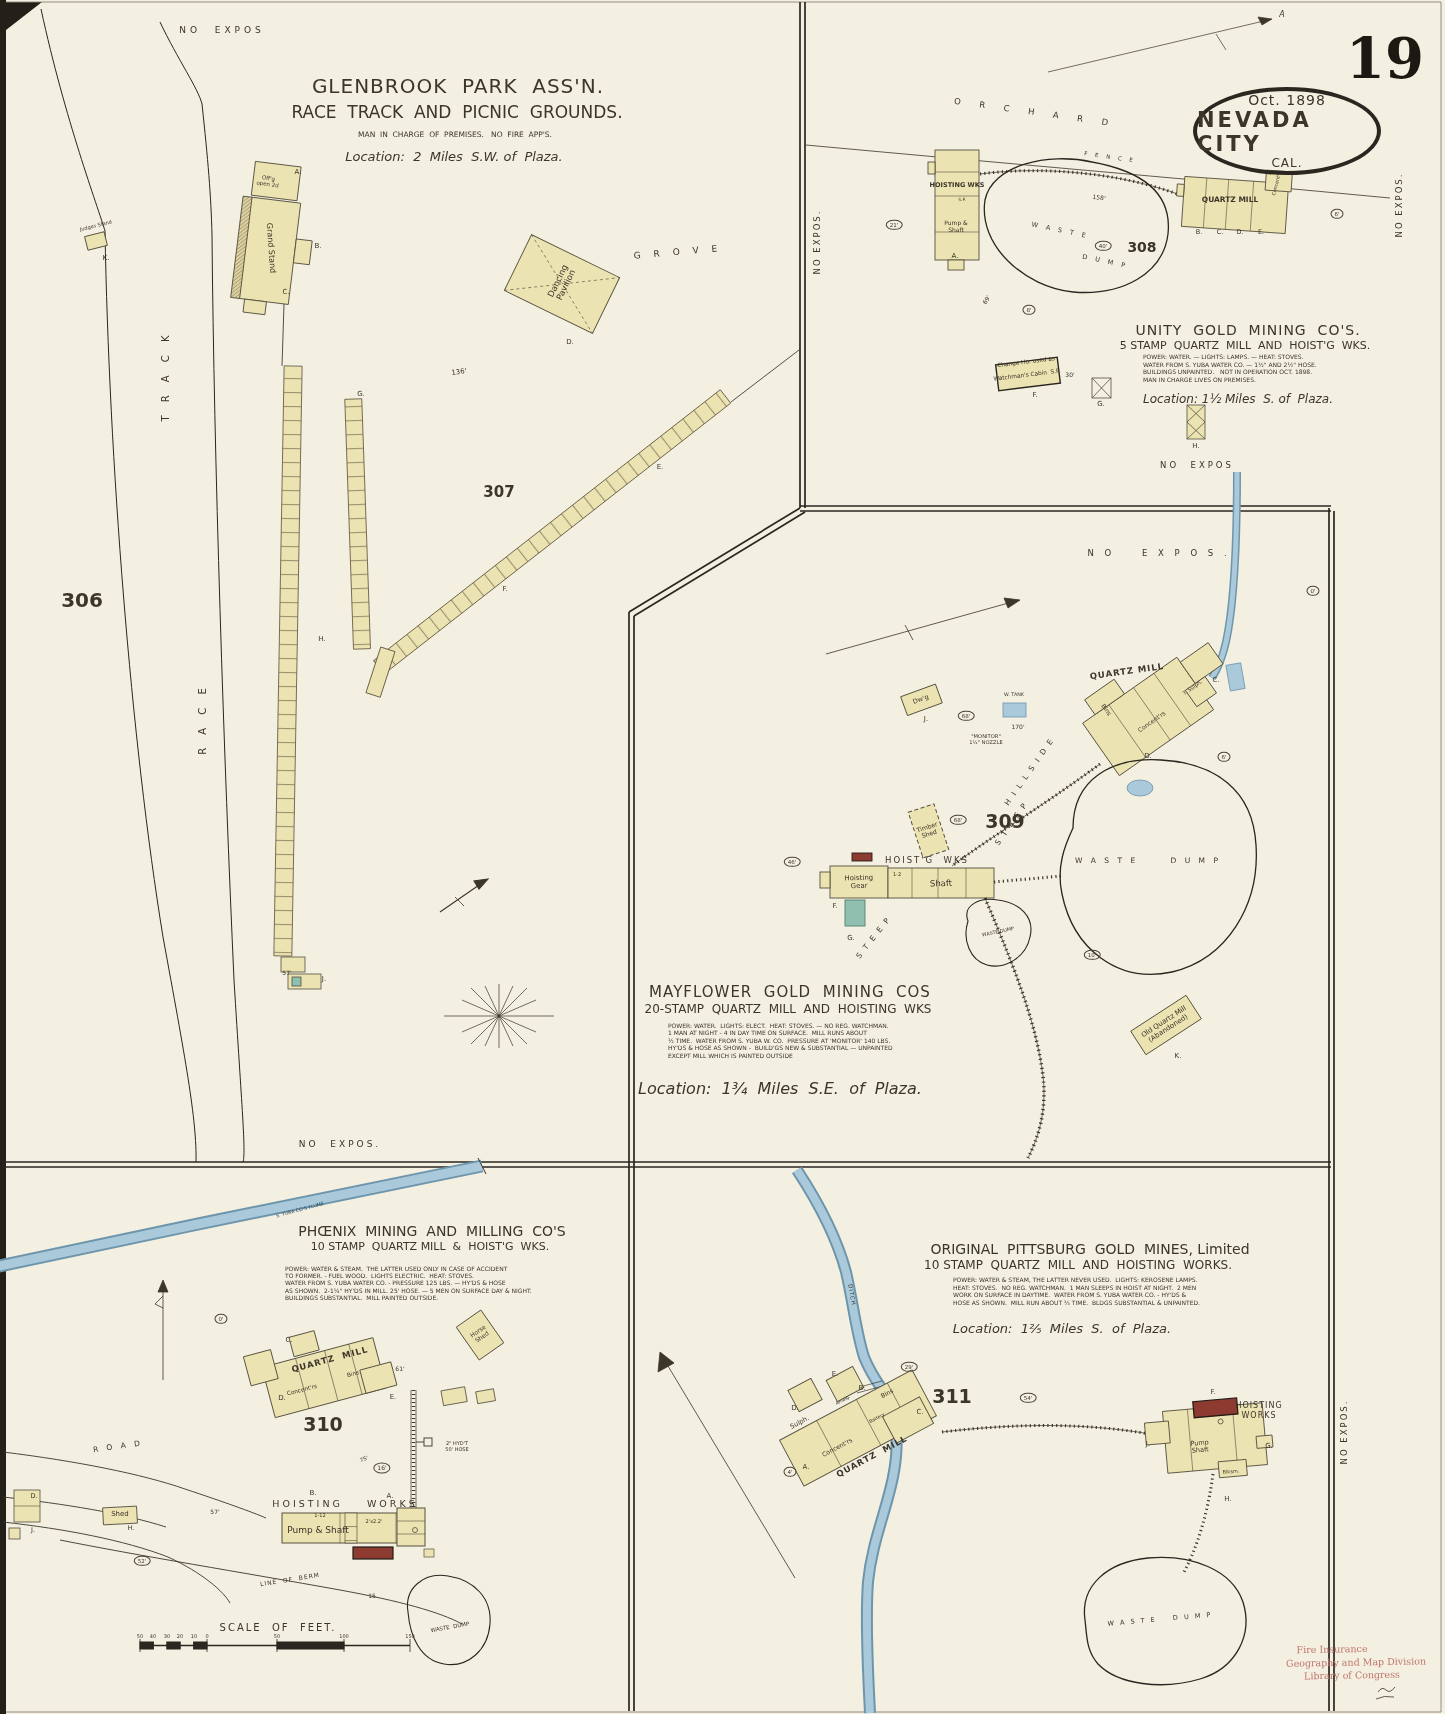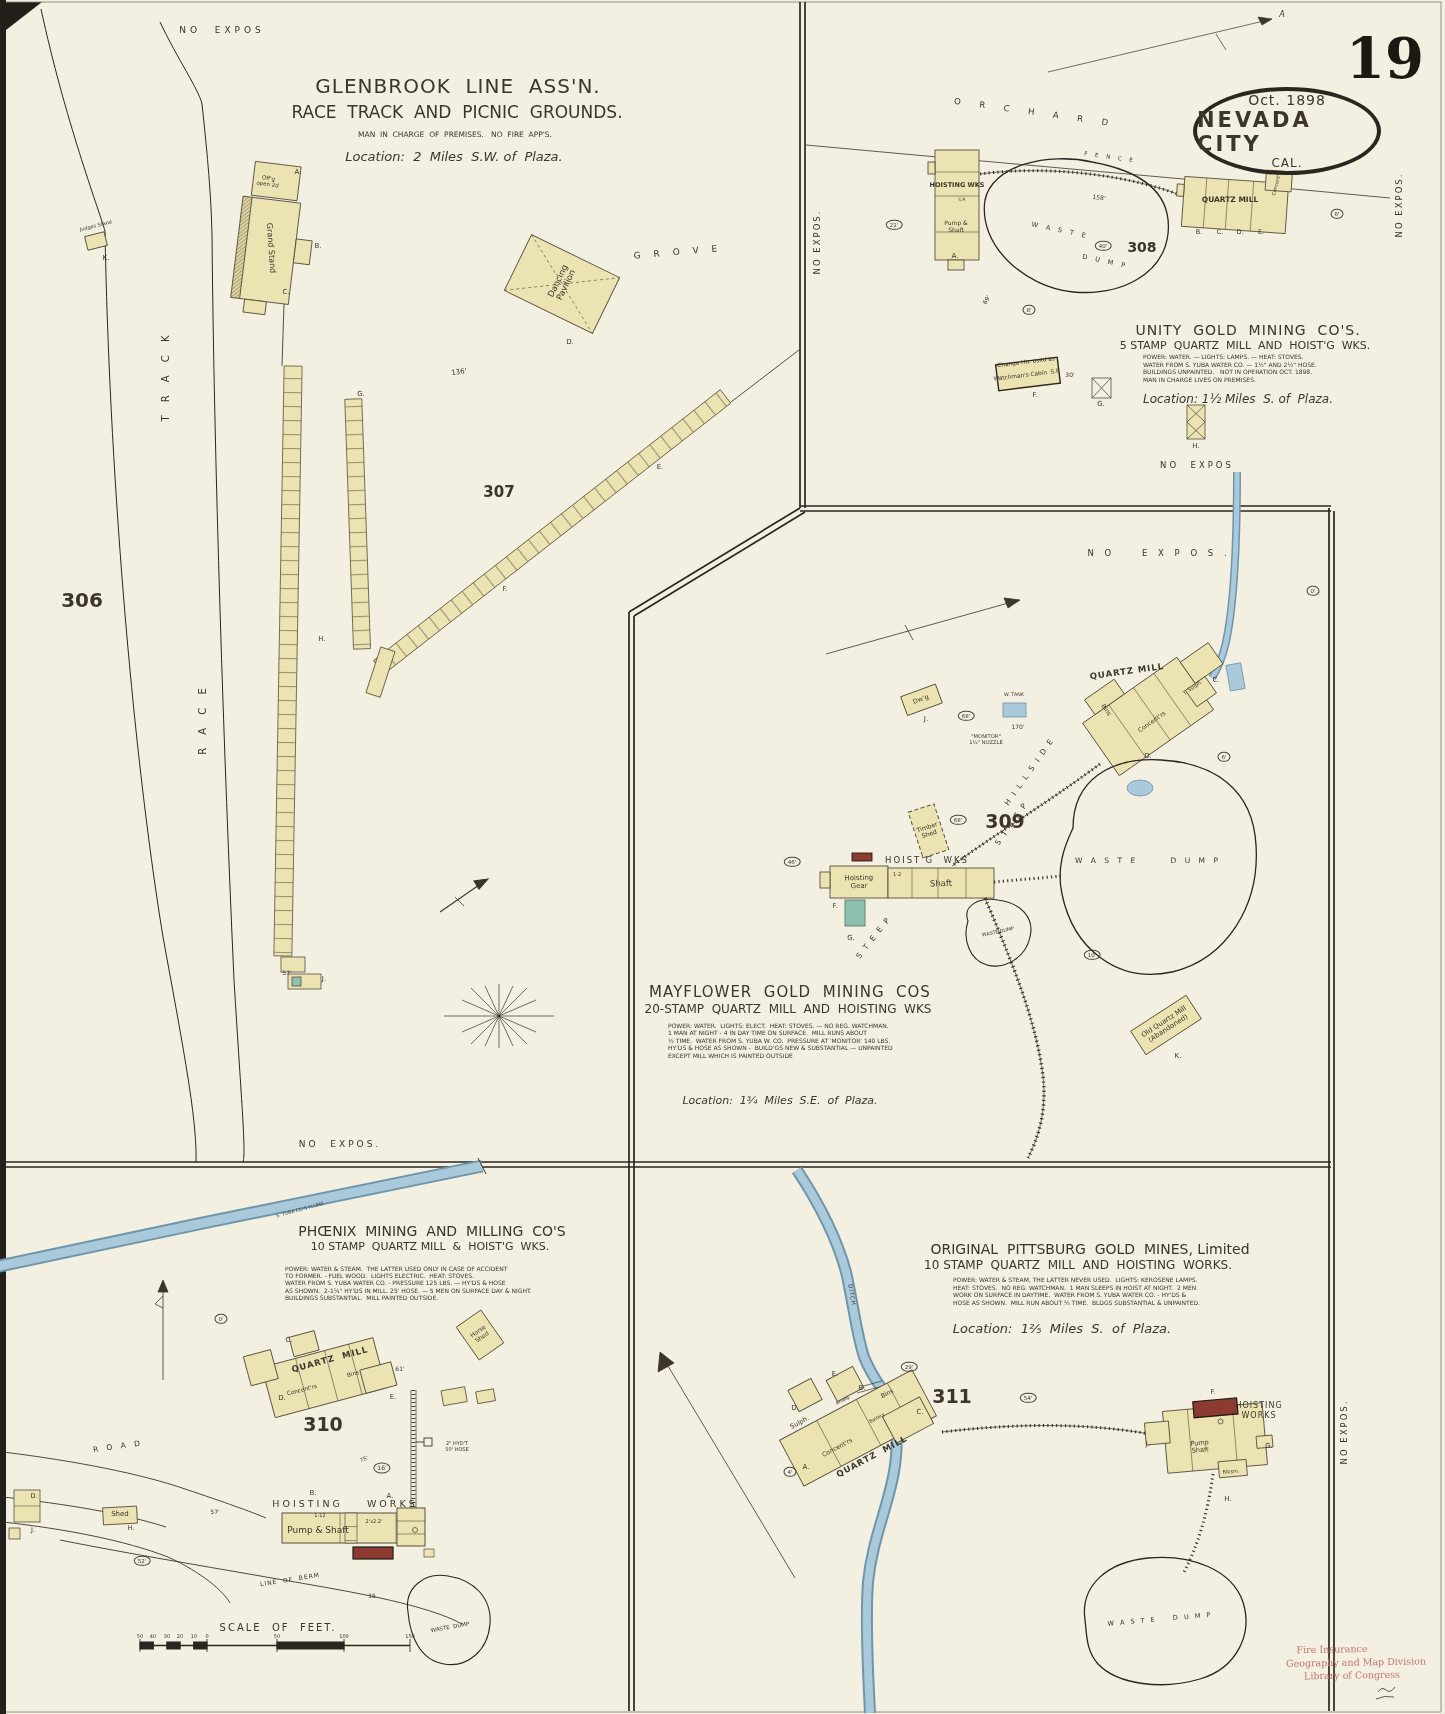--- a/index.html
+++ b/index.html
@@ -301,21 +301,21 @@
       <g stroke="#3b352a" stroke-width="0.8" fill="#3b352a">
         <path d="M795,1578 L668,1366" fill="none"></path>
           <polygon points="660,1352 658,1372 674,1363"></polygon>
       </g>
       <path d="M1378,1692 q4,-6 8,-2 q4,4 9,-3 M1376,1699 q8,-4 18,-2" stroke="#3b352a" stroke-width="0.8" fill="none"></path>
     </g>
   </svg>
 
   <div id="labels">
       <div class="lbl" style="left: 222px; top: 30px; font-size: 9px; letter-spacing: 4px; transform: translate(-50%, -50%);">NO  EXPOS</div>
-      <div class="lbl" style="left: 458px; top: 86px; font-size: 20px; letter-spacing: 1px; transform: translate(-50%, -50%);">GLENBROOK  LINE  ASS'N.</div>
+      <div class="lbl" style="left: 458px; top: 86px; font-size: 20px; letter-spacing: 1px; transform: translate(-50%, -50%);">GLENBROOK  PARK  ASS'N.</div>
       <div class="lbl" style="left: 457px; top: 113px; font-size: 17px; transform: translate(-50%, -50%);">RACE  TRACK  AND  PICNIC  GROUNDS.</div>
       <div class="lbl" style="left: 455px; top: 135px; font-size: 7.5px; transform: translate(-50%, -50%);">MAN  IN  CHARGE  OF  PREMISES.   NO  FIRE  APP'S.</div>
       <div class="lbl it" style="left: 454px; top: 157px; font-size: 13px; transform: translate(-50%, -50%);">Location:  2  Miles  S.W. of  Plaza.</div>
       <div class="lbl" style="left: 166px; top: 376px; font-size: 10px; letter-spacing: 5px; transform: translate(-50%, -50%) rotate(-90deg);">T R A C K</div>
       <div class="lbl" style="left: 203px; top: 719px; font-size: 10px; letter-spacing: 5px; transform: translate(-50%, -50%) rotate(-90deg);">R A C E</div>
       <div class="lbl bd" style="left: 82px; top: 600px; font-size: 20px; transform: translate(-50%, -50%);">306</div>
       <div class="lbl bd" style="left: 499px; top: 493px; font-size: 15px; transform: translate(-50%, -50%);">307</div>
       <div class="lbl" style="left: 271px; top: 248px; font-size: 8px; transform: translate(-50%, -50%) rotate(86deg);">Grand Stand</div>
       <div class="lbl" style="left: 268px; top: 181px; font-size: 5.5px; line-height: 6px; transform: translate(-50%, -50%) rotate(8deg);">Off'g
 open 2d</div>
@@ -412,21 +412,21 @@
 (Abandoned)</div>
       <div class="lbl" style="left: 1178px; top: 1056px; font-size: 7px; transform: translate(-50%, -50%);">K.</div>
       <div class="lbl circ" style="left: 1092px; top: 955px; font-size: 5.5px; transform: translate(-50%, -50%);">10'</div>
       <div class="lbl" style="left: 790px; top: 993px; font-size: 15px; letter-spacing: 1px; transform: translate(-50%, -50%);">MAYFLOWER  GOLD  MINING  COS</div>
       <div class="lbl" style="left: 788px; top: 1010px; font-size: 12px; transform: translate(-50%, -50%);">20-STAMP  QUARTZ  MILL  AND  HOISTING  WKS</div>
       <div class="lbl left" style="left: 668px; top: 1041px; font-size: 6px; line-height: 7.4px; transform: translate(0px, -50%);">POWER: WATER.  LIGHTS: ELECT.  HEAT: STOVES. — NO REG. WATCHMAN.
 1 MAN AT NIGHT - 4 IN DAY TIME ON SURFACE.  MILL RUNS ABOUT
 ½ TIME.  WATER FROM S. YUBA W. CO.  PRESSURE AT 'MONITOR' 140 LBS.
 HY'DS &amp; HOSE AS SHOWN -  BUILD'GS NEW &amp; SUBSTANTIAL — UNPAINTED
 EXCEPT MILL WHICH IS PAINTED OUTSIDE</div>
-      <div class="lbl it" style="left: 780px; top: 1089px; font-size: 11px; transform: translate(-50%, -50%); margin-top: 12px;">Location:  1¾  Miles  S.E.  of  Plaza.</div>
+      <div class="lbl it" style="left: 780px; top: 1089px; font-size: 16px; transform: translate(-50%, -50%);">Location:  1¾  Miles  S.E.  of  Plaza.</div>
       <div class="lbl" style="left: 432px; top: 1231px; font-size: 14px; transform: translate(-50%, -50%);">PHŒNIX  MINING  AND  MILLING  CO'S</div>
       <div class="lbl" style="left: 430px; top: 1247px; font-size: 11px; transform: translate(-50%, -50%);">10 STAMP  QUARTZ MILL  &amp;  HOIST'G  WKS.</div>
       <div class="lbl left" style="left: 285px; top: 1283px; font-size: 6px; line-height: 7.2px; transform: translate(0px, -50%);">POWER: WATER &amp; STEAM.  THE LATTER USED ONLY IN CASE OF ACCIDENT
 TO FORMER. - FUEL WOOD.  LIGHTS ELECTRIC.  HEAT: STOVES.
 WATER FROM S. YUBA WATER CO. - PRESSURE 125 LBS. — HY'DS &amp; HOSE
 AS SHOWN.  2-1¼" HY'DS IN MILL. 25' HOSE. — 5 MEN ON SURFACE DAY &amp; NIGHT.
 BUILDINGS SUBSTANTIAL.  MILL PAINTED OUTSIDE.</div>
       <div class="lbl" style="left: 300px; top: 1210px; font-size: 4.8px; color: rgb(47, 74, 90); transform: translate(-50%, -50%) rotate(-15deg);">S. YUBA CO'S FLUME</div>
       <div class="lbl circ" style="left: 221px; top: 1319px; font-size: 5.5px; transform: translate(-50%, -50%);">0'</div>
       <div class="lbl" style="left: 118px; top: 1447px; font-size: 7.5px; letter-spacing: 3px; transform: translate(-50%, -50%) rotate(-8deg);">R O A D</div>

